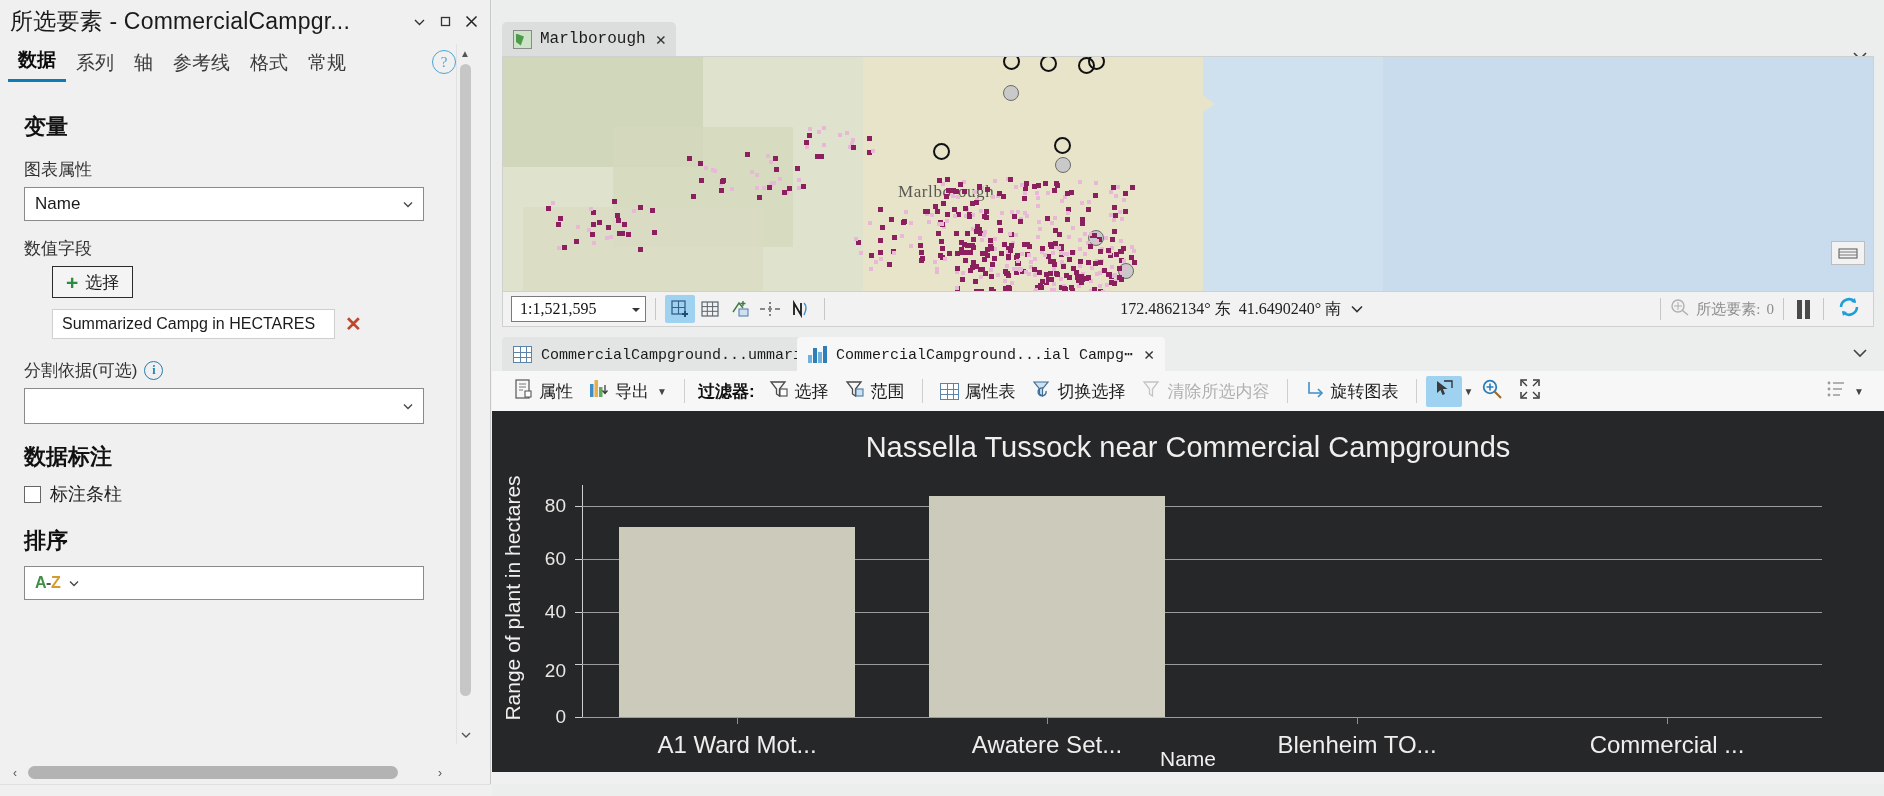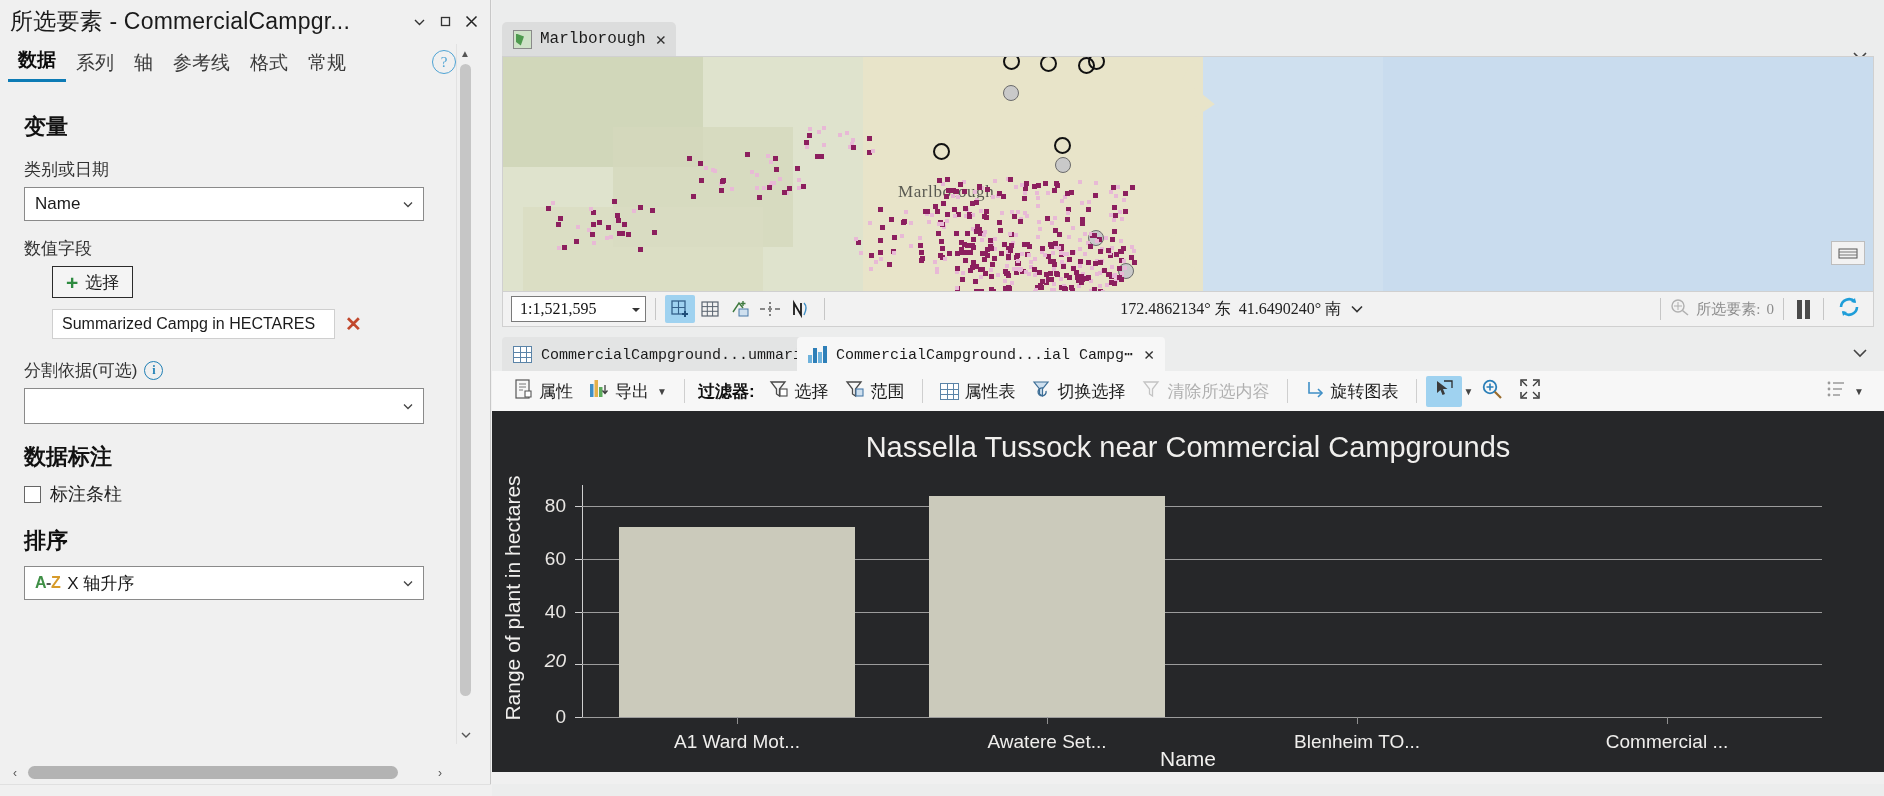--- a/index.html
+++ b/index.html
@@ -229,21 +229,21 @@
   #ylabel span{
     transform:rotate(-90deg); white-space:nowrap; font-size:21px; color:#f0efed;
   }
   #plot{ position:absolute; left:90px; top:74px; width:1240px; height:232px; }
   .gline{ position:absolute; left:0; width:1240px; height:1px; background:#9c9c9c;}
   .ytick{ position:absolute; right:1256px; transform:translateY(-50%); font-size:19px; color:#e9e7e4; white-space:nowrap;}
   #yaxis-line{ position:absolute; left:0; top:0; width:1px; height:232px; background:#cfcfcf;}
   .ytickmark{ position:absolute; left:-7px; width:7px; height:1px; background:#cfcfcf;}
   .bar{ position:absolute; bottom:0; background:#cbcabb;}
   .xtickmark{ position:absolute; top:232px; width:1px; height:7px; background:#8f8f8f;}
-  .xlab{ position:absolute; top:246px; transform:translateX(-50%); font-size:19px; color:#efeeec; white-space:nowrap;}
+  .xlab{ position:absolute; top:246px; transform:translateX(-50%); font-size:24px; color:#efeeec; white-space:nowrap;}
   #xlabel{
     position:absolute; left:0; top:336px; width:1392px; text-align:center;
     font-size:21px; color:#f2f1ef;
   }
   #watermark{
     position:absolute; right:28px; top:280px; font-size:48px; color:#fff; font-weight:bold;
     letter-spacing:2px; text-shadow:0 2px 5px rgba(0,0,0,.45);
     font-family:"DejaVu Sans", sans-serif; pointer-events:none;
   }
   #chart-bottom-strip{ position:absolute; left:0; bottom:0; width:1392px; height:12px; background:#f0f0f0;}
@@ -287,21 +287,21 @@
     <div class="ptab">参考线</div>
     <div class="ptab">格式</div>
     <div class="ptab">常规</div>
   </div>
   <div id="help-icon">?</div>
 
   <div id="panel-body">
 
     <div class="sec-head">变量</div>
 
-    <div class="fld-label">类别或日期</div>
+    <div class="fld-label">图表属性</div>
     <div class="combo">
       <span class="cval">Name</span>
       <span class="chev">
         <svg width="14" height="14" viewBox="0 0 14 14">
             <path d="M3 5.5 L7 9.5 L11 5.5" stroke="#444" stroke-width="1.3" fill="none"></path>
           </svg>
       </span>
     </div>
 
 
@@ -330,21 +330,20 @@
 
     <div class="sec-head" style="margin:18px 0 10px;">数据标注</div>
     <div class="cb-row">
       <span class="cb"></span>
       <span>标注条柱</span>
     </div>
 
     <div class="sec-head" style="margin:20px 0 10px;">排序</div>
     <div class="combo">
       <span class="az"><span class="a">A</span><span class="d">-</span><span class="z">Z</span></span>
-      <span class="cval">X 轴升序</span>
       <span class="chev">
         <svg width="14" height="14" viewBox="0 0 14 14">
             <path d="M3 5.5 L7 9.5 L11 5.5" stroke="#444" stroke-width="1.3" fill="none"></path>
           </svg>
       </span>
     </div>
   </div>
 
   <div id="panel-vsb">
     <div class="arw">▲</div>
@@ -1123,21 +1122,21 @@
       <span>Range of plant in hectares</span>
     </div>
     <div id="plot">
       <div id="yaxis-line"></div>
     <div class="gline" style="top: 232px;"></div>
         <div class="ytickmark" style="top: 232px;"></div>
         <div class="ytick" style="top: 232px;">0</div>
         <div class="gline" style="top: 179.273px;"></div>
         <div class="gline" style="top: 232px;"></div>
         <div class="ytickmark" style="top: 179.273px;"></div>
-        <div class="ytick" style="top: 176px; font-style: italic;">20</div>
+        <div class="ytick" style="top: 186px;">20</div>
         <div class="gline" style="top: 126.545px;"></div>
         <div class="gline" style="top: 232px;"></div>
         <div class="ytickmark" style="top: 126.545px;"></div>
         <div class="ytick" style="top: 126.545px;">40</div>
         <div class="gline" style="top: 73.8182px;"></div>
         <div class="gline" style="top: 232px;"></div>
         <div class="ytickmark" style="top: 73.8182px;"></div>
         <div class="ytick" style="top: 73.8182px;">60</div>
         <div class="gline" style="top: 21.0909px;"></div>
         <div class="gline" style="top: 232px;"></div>

